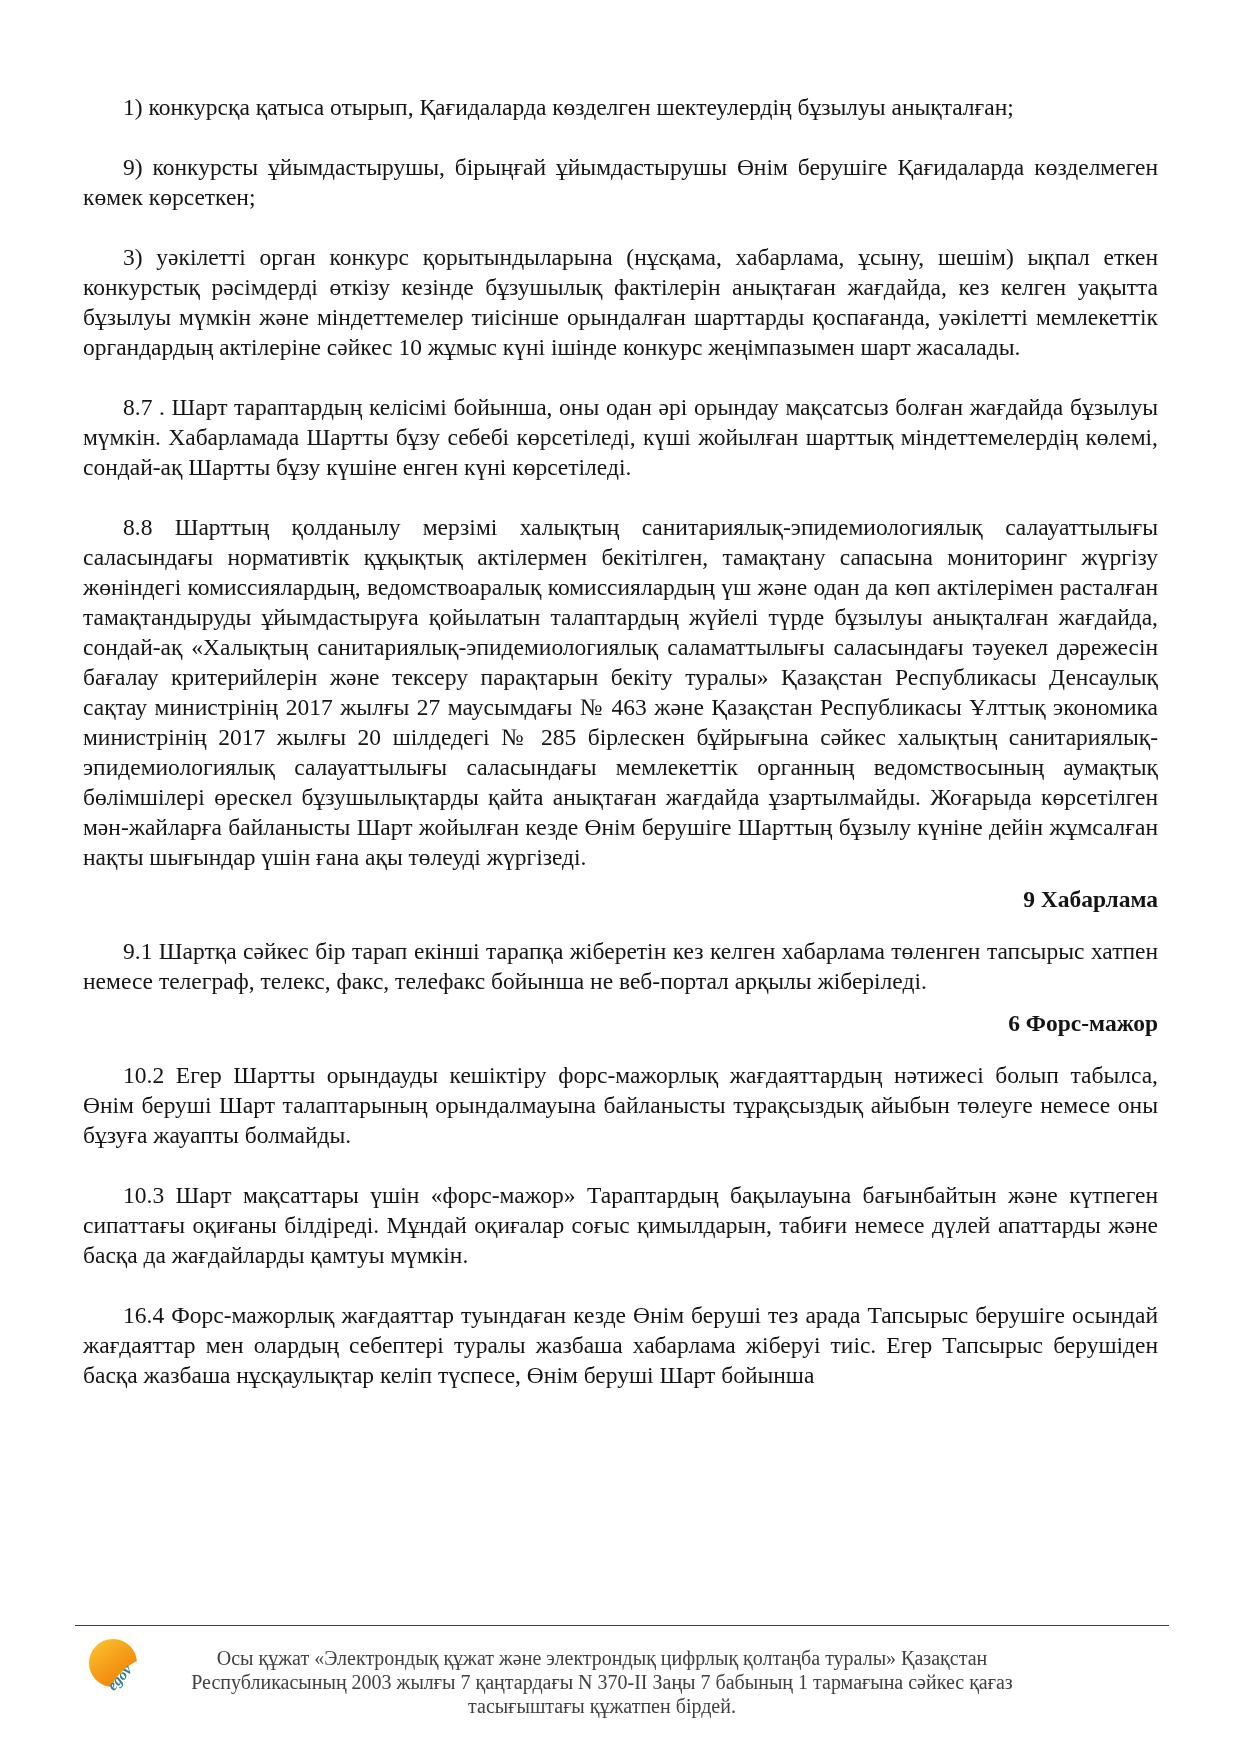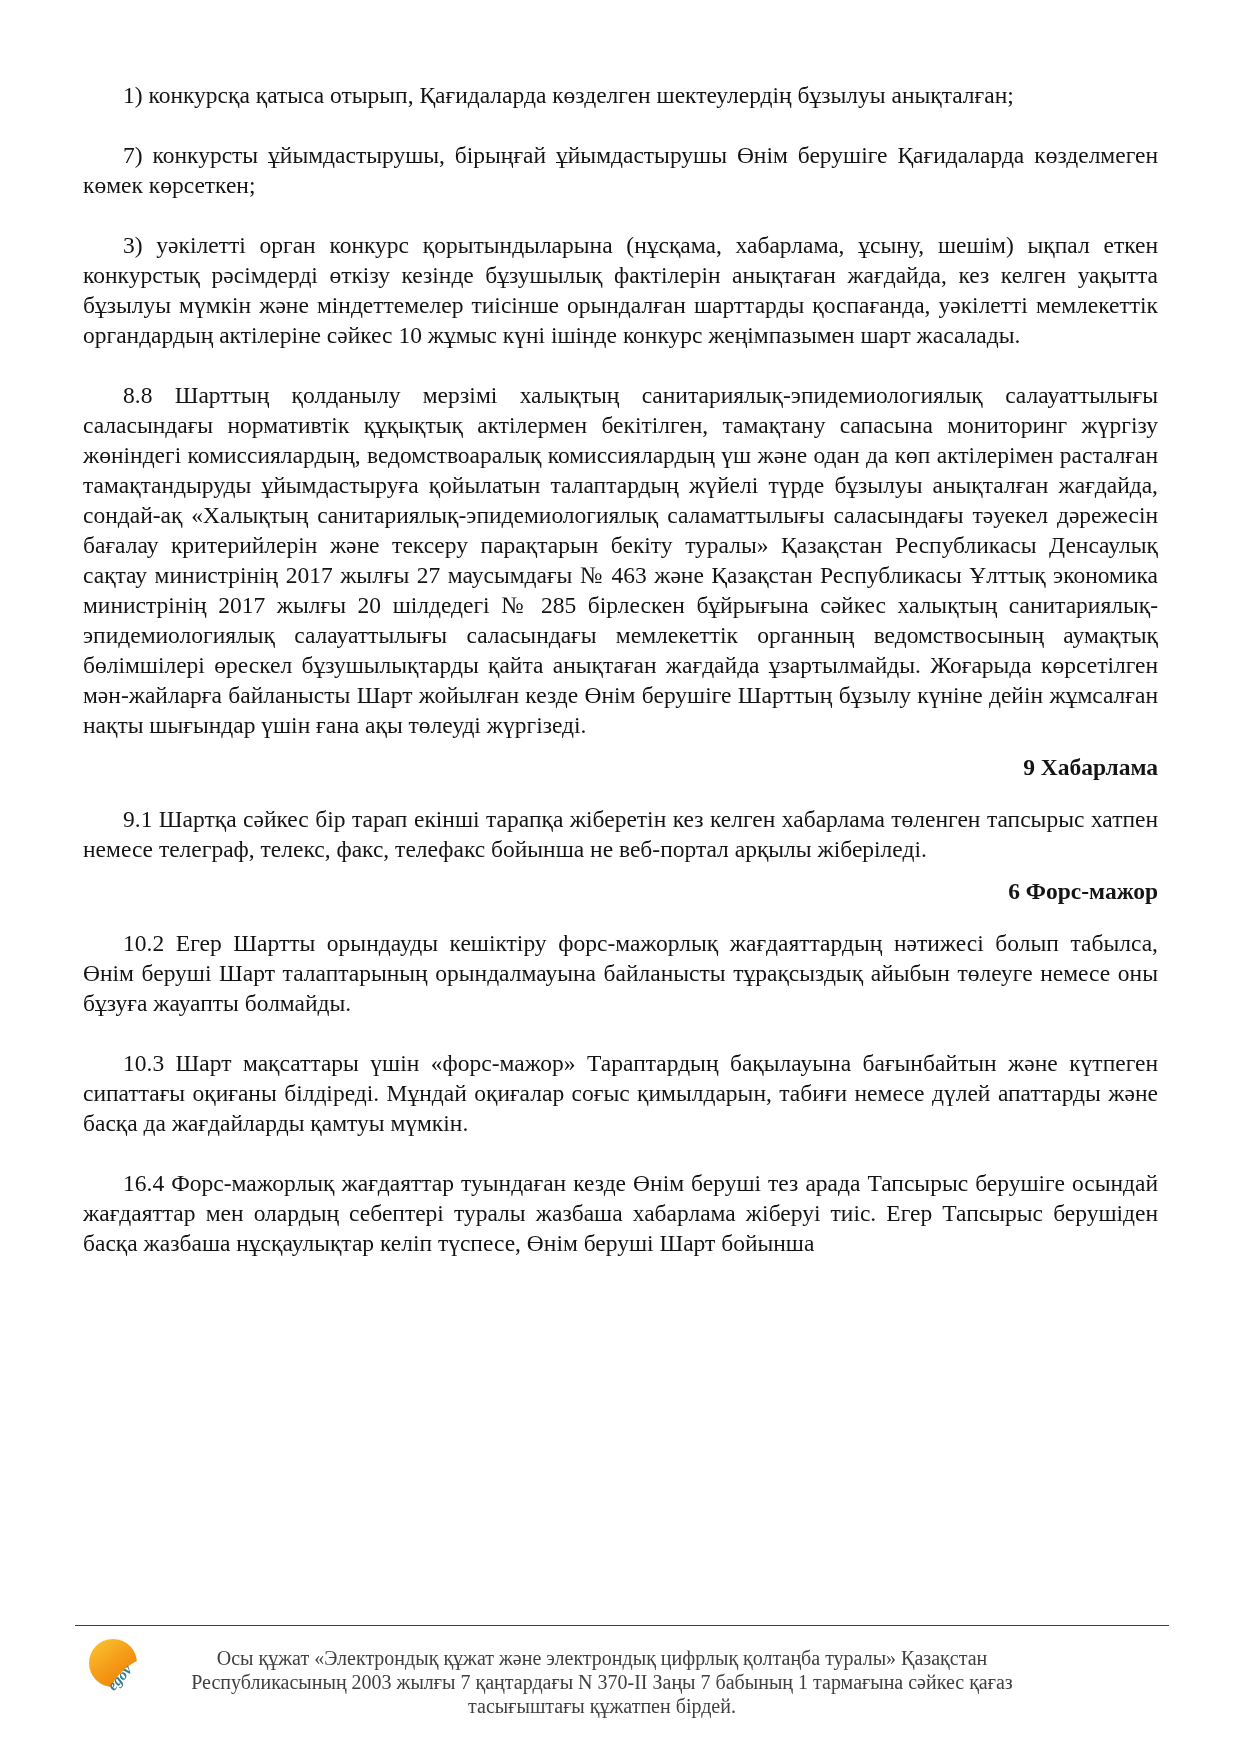--- a/index.html
+++ b/index.html
@@ -8,21 +8,21 @@
     width: 1241px;
     height: 1754px;
     background: #ffffff;
     overflow: hidden;
     font-family: "Liberation Serif", "DejaVu Serif", serif;
     color: #141414;
   }
   .body-col {
     position: absolute;
     left: 83px;
-    top: 80px;
+    top: 92px;
     width: 1075px;
     z-index: 1;
   }
   .para {
     margin: 30px 0 0 0;
     font-size: 23.5px;
     line-height: 30px;
     text-align: justify;
     text-indent: 40px;
   }
@@ -65,22 +65,23 @@
     text-align: center;
   }
 </style>
 </head>
 <body>
 
 <div class="page">
 
   <div class="body-col">
     <p class="para">1) конкурсқа қатыса отырып, Қағидаларда көзделген шектеулердің бұзылуы анықталған;</p>
-    <p class="para">7) конкурсты ұйымдастырушы, бірыңғай ұйымдастырушы Өнім берушіге Қағидаларда көзделмеген көмек көрсеткен;</p>
+    <p class="para">9) конкурсты ұйымдастырушы, бірыңғай ұйымдастырушы Өнім берушіге Қағидаларда көзделмеген көмек көрсеткен;</p>
     <p class="para">3) уәкілетті орган конкурс қорытындыларына (нұсқама, хабарлама, ұсыну, шешім) ықпал еткен конкурстық рәсімдерді өткізу кезінде бұзушылық фактілерін анықтаған жағдайда, кез келген уақытта бұзылуы мүмкін және міндеттемелер тиісінше орындалған шарттарды қоспағанда, уәкілетті мемлекеттік органдардың актілеріне сәйкес 10 жұмыс күні ішінде конкурс жеңімпазымен шарт жасалады.</p>
+    <p class="para">8.7 . Шарт тараптардың келісімі бойынша, оны одан әрі орындау мақсатсыз болған жағдайда бұзылуы мүмкін. Хабарламада Шартты бұзу себебі көрсетіледі, күші жойылған шарттық міндеттемелердің көлемі, сондай-ақ Шартты бұзу күшіне енген күні көрсетіледі.</p>
     <p class="para">8.8 Шарттың қолданылу мерзімі халықтың санитариялық-эпидемиологиялық салауаттылығы саласындағы нормативтік құқықтық актілермен бекітілген, тамақтану сапасына мониторинг жүргізу жөніндегі комиссиялардың, ведомствоаралық комиссиялардың үш және одан да көп актілерімен расталған тамақтандыруды ұйымдастыруға қойылатын талаптардың жүйелі түрде бұзылуы анықталған жағдайда, сондай-ақ «Халықтың санитариялық-эпидемиологиялық саламаттылығы саласындағы тәуекел дәрежесін бағалау критерийлерін және тексеру парақтарын бекіту туралы» Қазақстан Республикасы Денсаулық сақтау министрінің 2017 жылғы 27 маусымдағы № 463 және Қазақстан Республикасы Ұлттық экономика министрінің 2017 жылғы 20 шілдедегі № 285 бірлескен бұйрығына сәйкес халықтың санитариялық-эпидемиологиялық салауаттылығы саласындағы мемлекеттік органның ведомствосының аумақтық бөлімшілері өрескел бұзушылықтарды қайта анықтаған жағдайда ұзартылмайды. Жоғарыда көрсетілген мән-жайларға байланысты Шарт жойылған кезде Өнім берушіге Шарттың бұзылу күніне дейін жұмсалған нақты шығындар үшін ғана ақы төлеуді жүргізеді.</p>
     <h2 class="heading">9 Хабарлама</h2>
     <p class="para">9.1 Шартқа сәйкес бір тарап екінші тарапқа жіберетін кез келген хабарлама төленген тапсырыс хатпен немесе телеграф, телекс, факс, телефакс бойынша не веб-портал арқылы жіберіледі.</p>
     <h2 class="heading">6 Форс-мажор</h2>
     <p class="para">10.2 Егер Шартты орындауды кешіктіру форс-мажорлық жағдаяттардың нәтижесі болып табылса, Өнім беруші Шарт талаптарының орындалмауына байланысты тұрақсыздық айыбын төлеуге немесе оны бұзуға жауапты болмайды.</p>
     <p class="para">10.3 Шарт мақсаттары үшін «форс-мажор» Тараптардың бақылауына бағынбайтын және күтпеген сипаттағы оқиғаны білдіреді. Мұндай оқиғалар соғыс қимылдарын, табиғи немесе дүлей апаттарды және басқа да жағдайларды қамтуы мүмкін.</p>
     <p class="para">16.4 Форс-мажорлық жағдаяттар туындаған кезде Өнім беруші тез арада Тапсырыс берушіге осындай жағдаяттар мен олардың себептері туралы жазбаша хабарлама жіберуі тиіс. Егер Тапсырыс берушіден басқа жазбаша нұсқаулықтар келіп түспесе, Өнім беруші Шарт бойынша</p>
   </div>
 
   <div class="footer-rule"></div>

